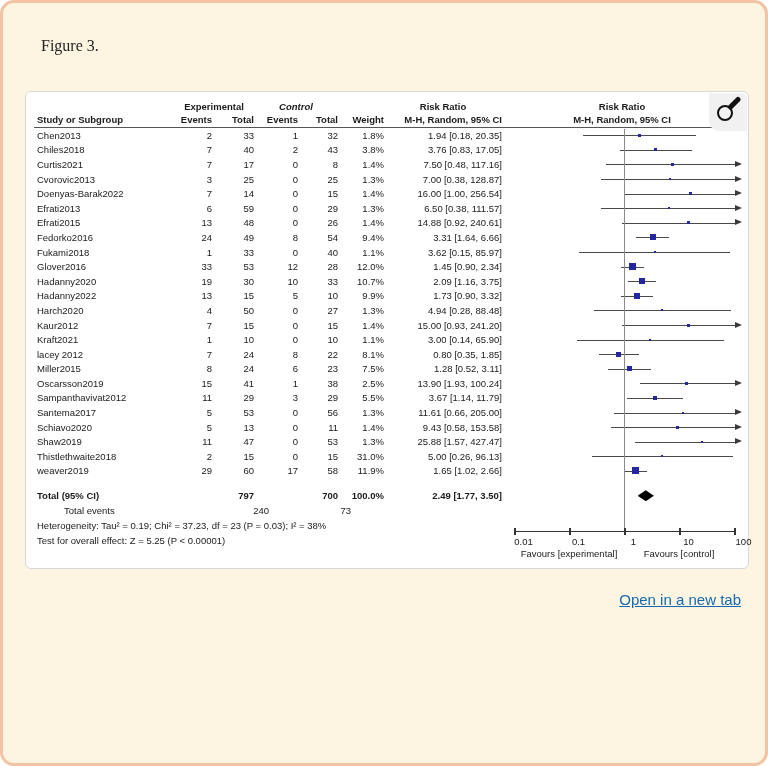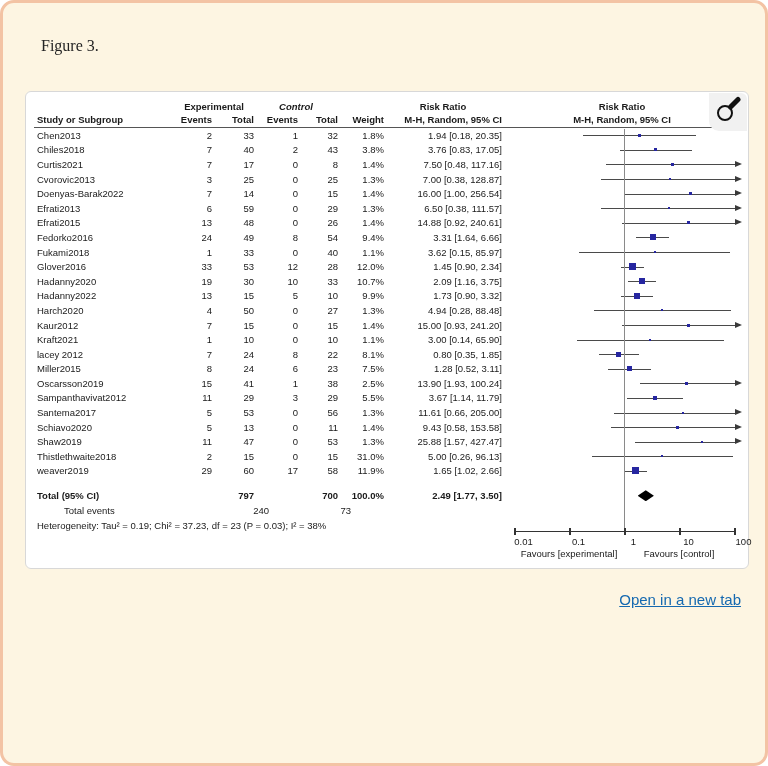--- a/index.html
+++ b/index.html
@@ -456,20 +456,23 @@
             </div>
           </div>
           <div class="frow terow">
             <span class="c-study">Total events</span>
             <span class="c-te1">240</span>
             <span class="c-te2">73</span>
           </div>
           <div class="frow metarow">
             <span class="c-meta">Heterogeneity: Tau² = 0.19; Chi² = 37.23, df = 23 (P = 0.03); I² = 38%</span>
           </div>
+          <div class="frow metarow">
+            <span class="c-meta">Test for overall effect: Z = 5.25 (P &lt; 0.00001)</span>
+          </div>
         </div>
       <div id="overlay">
           <div class="vline" style="left: 590px; top: 28.5px; height: 402.4px;"></div>
           <div class="axis" style="left: 468px; top: 430.9px; width: 240px;">
             <div class="axis-line" style="left: 12px; width: 220px;"></div>
             <div class="tick" style="left: 12px;"></div>
             <div class="tick-label" style="left: 12px;">0.01</div>
             <div class="tick" style="left: 67px;"></div>
             <div class="tick-label" style="left: 67px;">0.1</div>
             <div class="tick" style="left: 122px;"></div>

